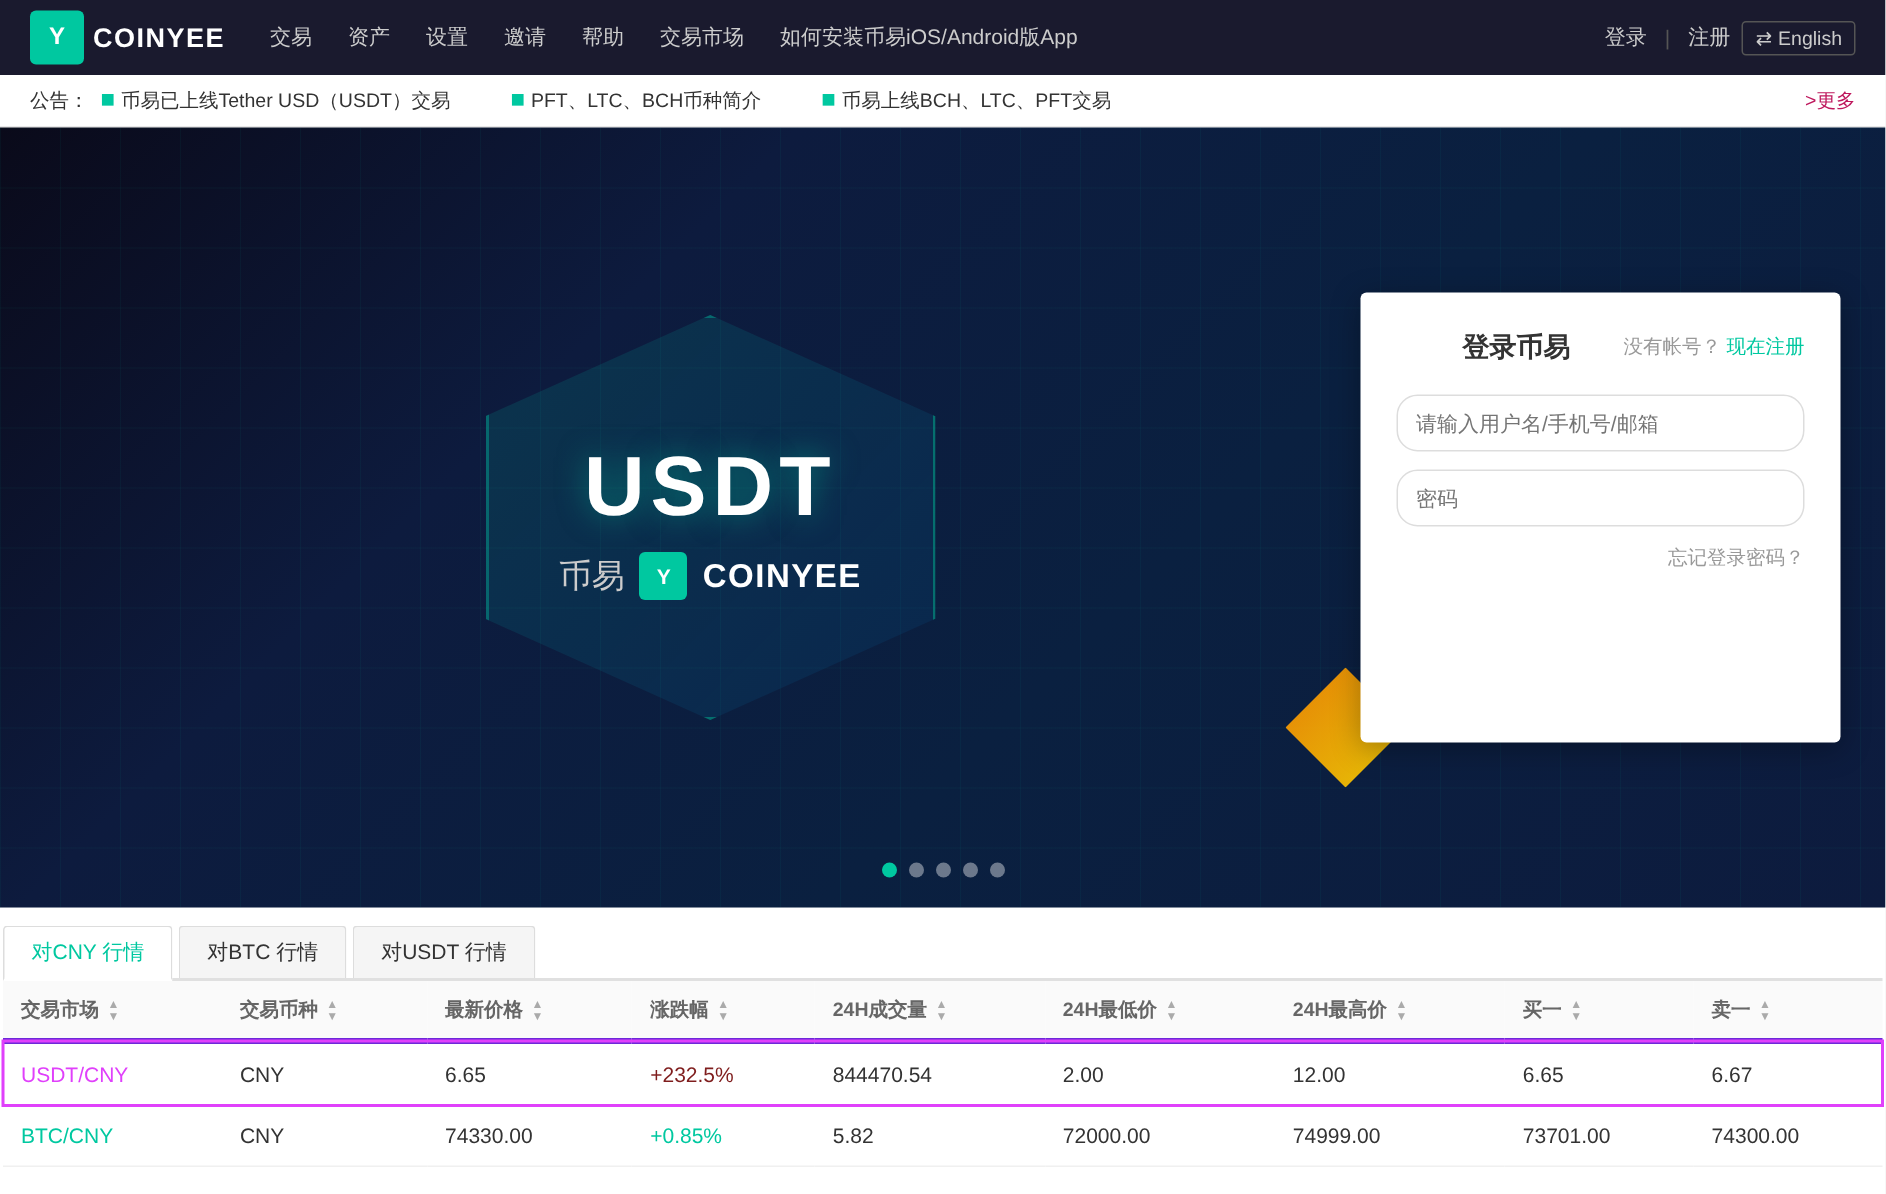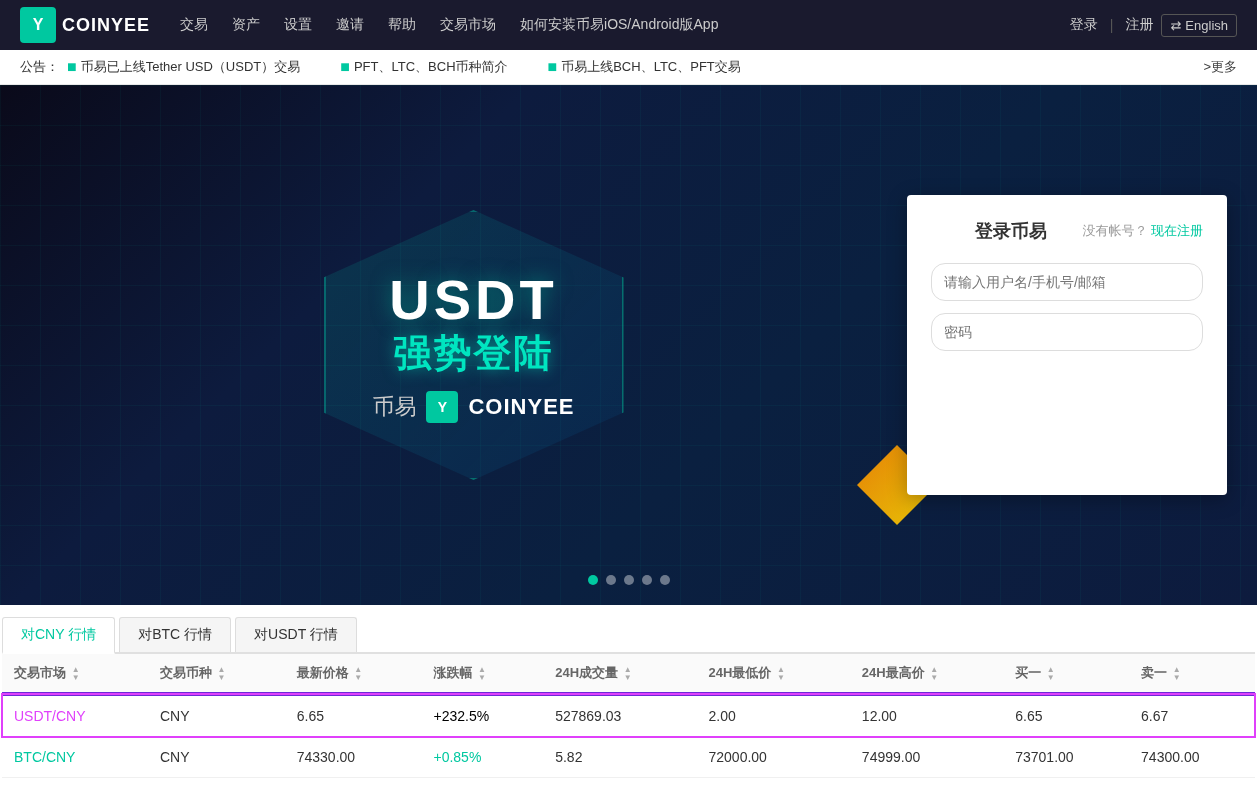--- a/index.html
+++ b/index.html
@@ -56,21 +56,21 @@
       color: #333;
       gap: 0;
     }
     .announce-label { color: #333; margin-right: 8px; font-weight: 500; }
     .announce-item {
       display: flex; align-items: center; gap: 4px;
       margin-right: 40px;
     }
     .announce-dot { color: #00c8a0; font-size: 16px; line-height: 1; }
     .announce-link { color: #333; cursor: pointer; }
-    .announce-more { margin-left: auto; color: #404040; cursor: pointer; white-space: nowrap; }
+    .announce-more { margin-left: auto; color: #be185d; cursor: pointer; white-space: nowrap; }
 
     
     .hero {
       position: relative;
       height: 520px;
       background: linear-gradient(135deg, #0a0a1a 0%, #0d1b3e 30%, #0a2040 60%, #0d1b3e 100%);
       overflow: hidden;
       display: flex;
       align-items: center;
     }
@@ -295,21 +295,21 @@
     }
     .market-table tr.highlighted td {
       background: #fff;
     }
     .market-table tr.highlighted {
       outline: 2px solid #e040fb;
       outline-offset: -1px;
     }
     .pair-link { color: #e040fb; cursor: pointer; font-weight: 500; }
     .pair-link-green { color: #00c8a0; cursor: pointer; font-weight: 500; }
-    .change-positive { color: #000000; }
+    .change-positive { color: #7f1d1d; }
     .change-green { color: #00c8a0; }
   </style>
 </head>
 <body>
 
 <nav class="navbar">
   <div class="navbar-logo">
     <div class="logo-icon">
       <span>Y</span>
     </div>
@@ -354,21 +354,20 @@
 
 <div class="hero">
   <div class="hero-bg-pattern"></div>
 
   <div class="hero-content">
     <div class="hero-hexagon">
       <div class="hex-bg">
         <div class="hex-shape"></div>
         <div class="hex-inner">
           <div class="hero-title-usdt">USDT</div>
-          <div class="hero-title-sub">强势登陆</div>
           <div class="hero-brand">
             <span>币易</span>
             <div class="hero-brand-logo">Y</div>
             <span class="hero-brand-name">COINYEE</span>
           </div>
         </div>
       </div>
     </div>
   </div>
 
@@ -377,20 +376,21 @@
   <div class="login-panel">
     <div class="login-header">
       <span class="login-title">登录币易</span>
       <span class="login-register-hint">
         <span>没有帐号？</span>
         <span class="login-register-link">现在注册</span>
       </span>
     </div>
     <input class="login-input" type="text" placeholder="请输入用户名/手机号/邮箱" style="">
     <input class="login-input" type="password" placeholder="密码" style="">
+    <a class="forgot-link">忘记登录密码？</a>
   </div>
 
   <div class="carousel-dots">
     <div class="dot active"></div>
     <div class="dot"></div>
     <div class="dot"></div>
     <div class="dot"></div>
     <div class="dot"></div>
   </div>
 </div>
@@ -452,21 +452,21 @@
         <td>
           <span>CNY</span>
         </td>
         <td>
           <span>6.65</span>
         </td>
         <td>
           <span class="change-positive">+232.5%</span>
         </td>
         <td>
-          <span>527869.03</span>
+          <span>844470.54</span>
         </td>
         <td>
           <span>2.00</span>
         </td>
         <td>
           <span>12.00</span>
         </td>
         <td>
           <span>6.65</span>
         </td>

